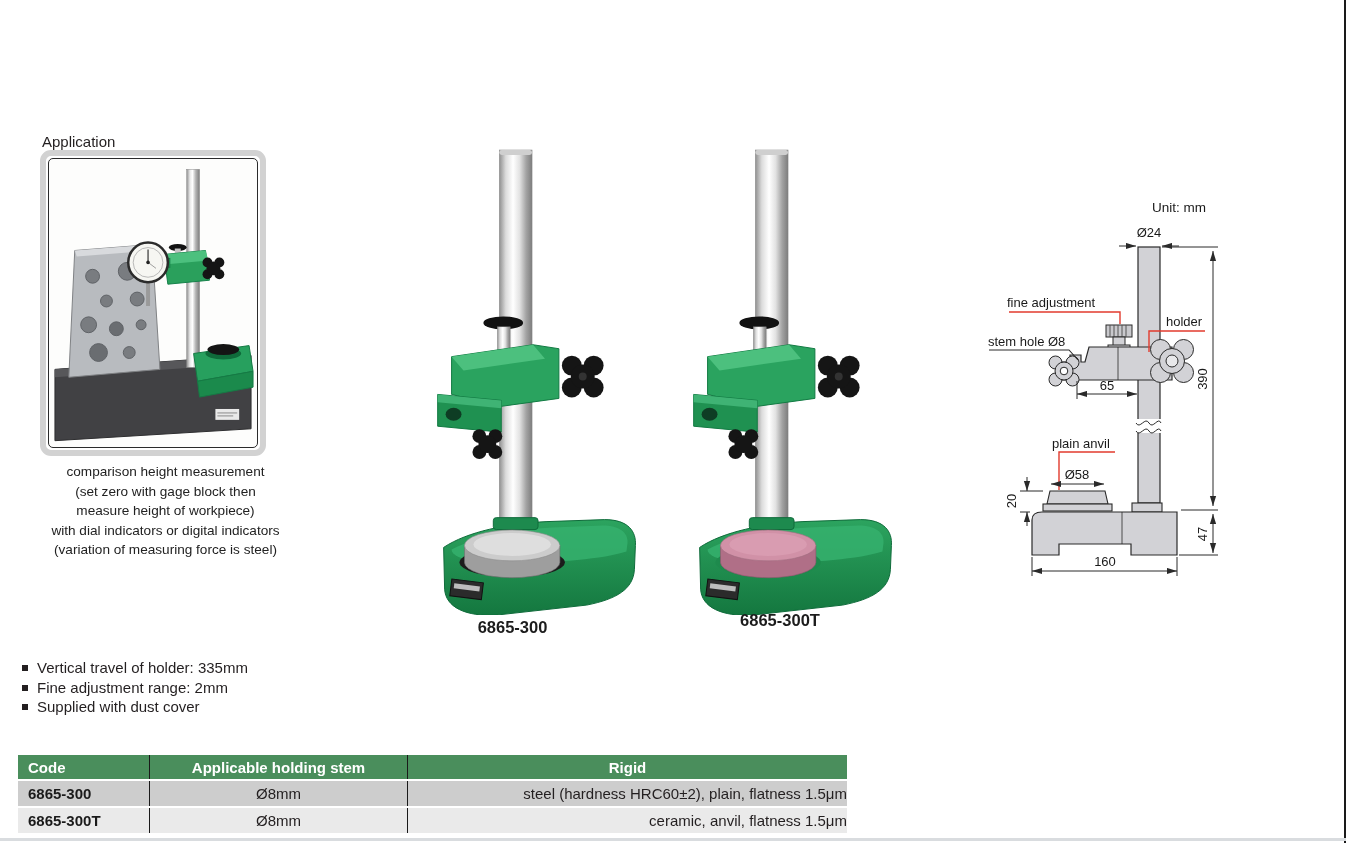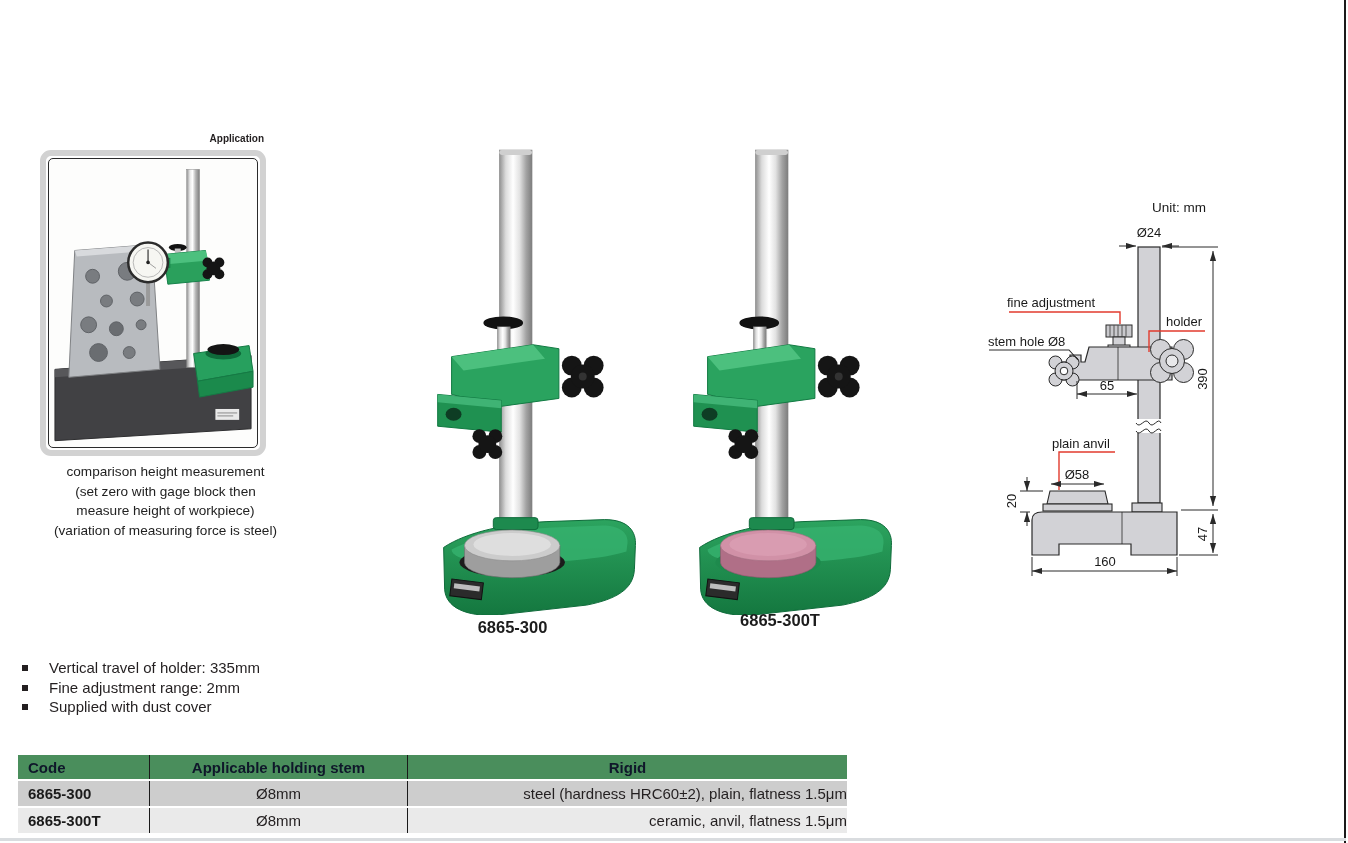--- a/index.html
+++ b/index.html
@@ -5,40 +5,40 @@
   html,body{margin:0;padding:0;background:#fff;}
   .page{
     position:relative;width:1348px;height:843px;background:#ffffff;overflow:hidden;
     font-family:"Liberation Sans","DejaVu Sans",sans-serif;color:#231f20;
   }
   .right-border{position:absolute;left:1344px;top:0;width:2px;height:843px;background:#1a1a1a;}
   .bottom-line{position:absolute;left:0;top:838px;width:1346px;height:3px;background:#d9dcdf;}
 
   .page-title{position:absolute;left:22px;top:27px;font-size:24px;font-weight:700;letter-spacing:.3px;color:#262223;}
 
-  .app-caption{position:absolute;left:42px;top:133px;width:222px;text-align:right;font-size:10px;font-weight:700;}
+  .app-caption{position:absolute;left:42px;top:133px;width:222px;text-align:left;font-size:15px;font-weight:400;}
   .app-frame{position:absolute;left:40px;top:150px;width:226px;height:306px;box-sizing:border-box;
     border:6px solid #d2d2d2;border-radius:11px;background:#fff;padding:2px;}
   .app-frame-inner{width:100%;height:100%;box-sizing:border-box;border:1.3px solid #2b2b2b;border-radius:5px;overflow:hidden;background:#fdfdfc;}
   .app-frame-inner svg{display:block;width:100%;height:100%;}
 
   .app-desc{position:absolute;left:8px;top:462px;width:315px;text-align:center;font-size:13.6px;line-height:19.6px;color:#222;}
 
   .product-svg{position:absolute;width:210px;height:467px;}
   .product-label{position:absolute;font-size:16.5px;font-weight:700;text-align:center;color:#1c1c1c;}
 
   .diagram-svg{position:absolute;left:985px;top:195px;width:350px;height:400px;}
   .diagram-svg text{font-family:"Liberation Sans","DejaVu Sans",sans-serif;font-size:13px;fill:#1a1a1a;}
 
   .features{position:absolute;left:22px;top:658px;font-size:15px;line-height:19.5px;}
-  .feature{display:flex;align-items:flex-start;gap:12px;}
+  .feature{display:flex;align-items:flex-start;}
   .bullet-square{flex:0 0 auto;width:6px;height:6px;background:#231f20;margin:7px 9px 0 0;}
 
   table.spec{position:absolute;left:18px;top:755px;width:817px;border-collapse:collapse;table-layout:fixed;font-size:15px;}
-  table.spec th{background:#4a8e5c;color:#0f172a;font-weight:700;height:24px;padding:0;}
+  table.spec th{background:#4a8e5c;color:#ffffff;font-weight:700;height:24px;padding:0;}
   table.spec td{height:25px;padding:0;border-top:2px solid #ffffff;}
   table.spec .w1{width:121px;}
   table.spec .w2{width:257px;}
   table.spec .w3{width:439px;}
   table.spec th.vline,table.spec td.vline{border-left:1.5px solid #1a1a1a;}
   table.spec .left{text-align:left;padding-left:10px;}
   table.spec .center{text-align:center;}
   table.spec td.anvil-cell{text-align:right;padding-left:12px;}
   table.spec tr.row-a td{background:#cdcdcd;}
   table.spec tr.row-b td{background:#eaeaea;}
@@ -111,20 +111,21 @@
           </g>
         </g>
       </svg>
     </div>
   </div>
 
   <div class="app-desc">
     <div>comparison height measurement</div>
     <div>(set zero with gage block then</div>
     <div>measure height of workpiece)</div>
+    <div>with dial indicators or digital indicators</div>
     <div>(variation of measuring force is steel)</div>
   </div>
 
   <svg class="product-svg" style="left:437px;top:148px;" viewBox="0 0 210 470">
     <defs>
       <linearGradient id="g1-chrome" x1="0" y1="0" x2="1" y2="0">
         <stop offset="0" stop-color="#8f8f8f"></stop>
           <stop offset="0.2" stop-color="#dcdcdc"></stop>
         <stop offset="0.42" stop-color="#ffffff"></stop>
           <stop offset="0.62" stop-color="#e2e2e2"></stop>

